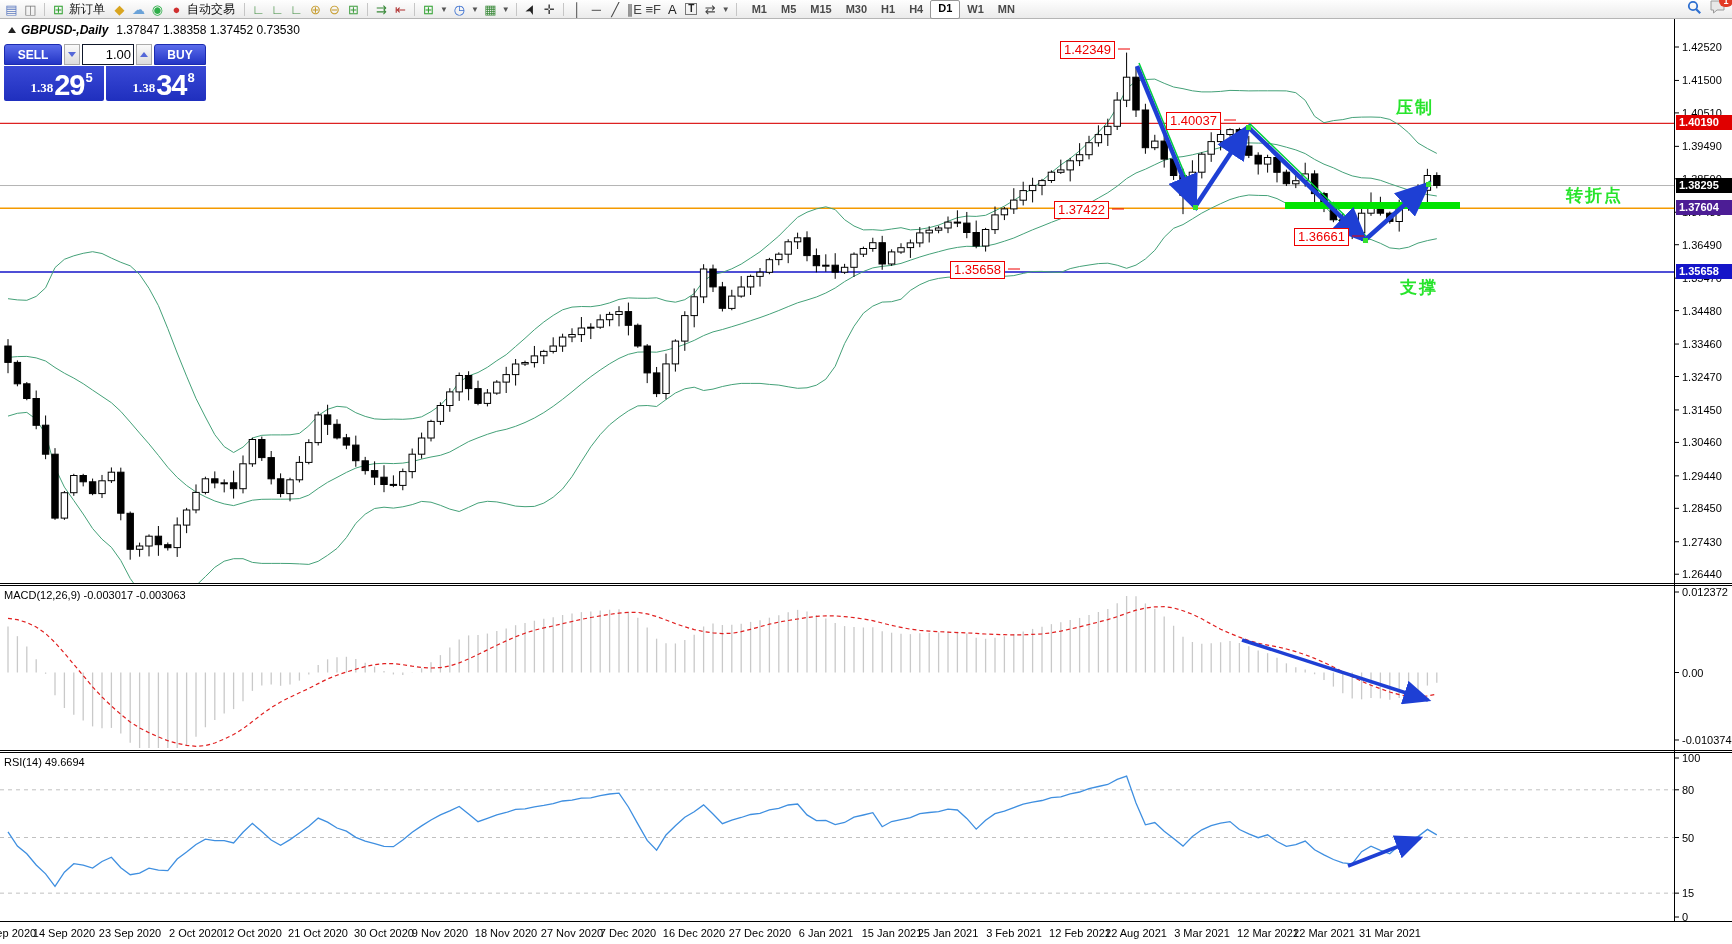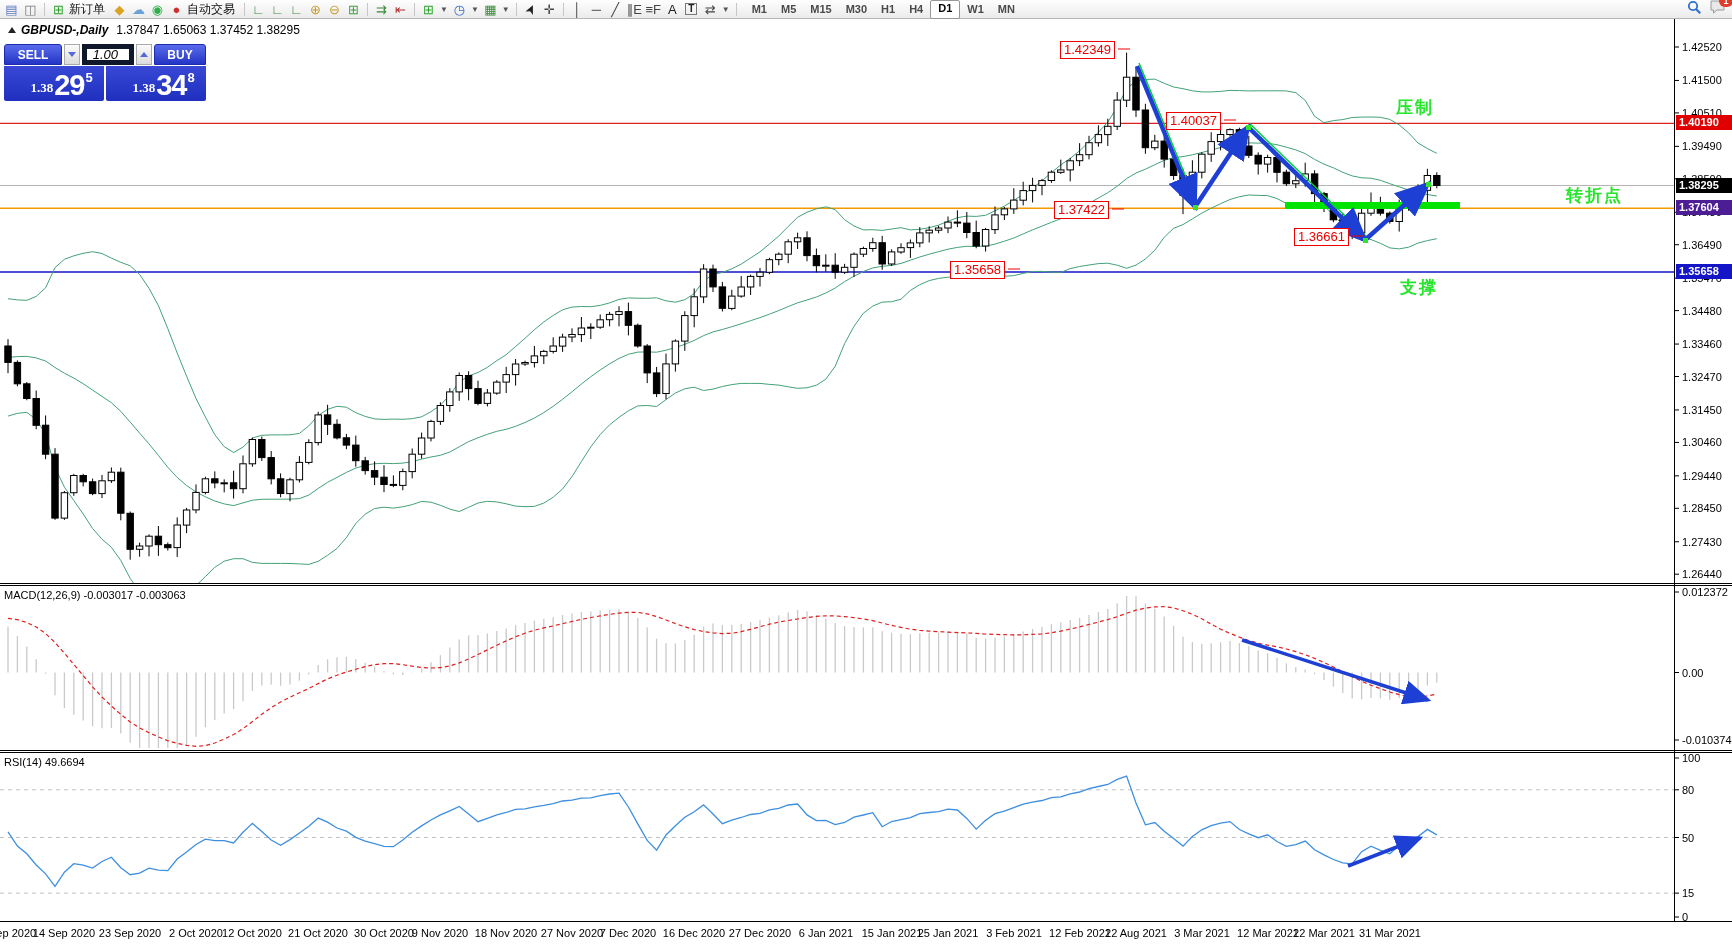--- a/index.html
+++ b/index.html
@@ -29,21 +29,21 @@
   .collapse-tri{width:0;height:0;border-left:4px solid transparent;border-right:4px solid transparent;
                 border-bottom:6px solid #222;margin-right:5px;}
   .symbol-line b{font-weight:bold;margin-right:8px;font-style:italic;}
   .trade-widget{position:absolute;left:4px;top:44px;width:202px;z-index:20;font-family:"Liberation Sans",sans-serif;}
   .tw-row1{display:flex;height:21px;gap:2px;}
   .tw-btn{flex:0 0 58px;background:linear-gradient(#5a6ceb,#2335c5);color:#fff;font-size:12px;font-weight:bold;
           display:flex;align-items:center;justify-content:center;border:1px solid #1b2bb0;border-radius:3px 3px 0 0;box-sizing:border-box;}
   .tw-spin{flex:0 0 16px;background:linear-gradient(#fafafa,#dcdcdc);border:1px solid #aaa;display:flex;align-items:center;justify-content:center;box-sizing:border-box;}
   .tri-dn{width:0;height:0;border-left:4px solid transparent;border-right:4px solid transparent;border-top:5px solid #5568d8;}
   .tri-up{width:0;height:0;border-left:4px solid transparent;border-right:4px solid transparent;border-bottom:5px solid #5568d8;}
-  .tw-vol{flex:1;background:#fff;border:5px solid #0f172a;font-size:13px;color:#000;display:flex;align-items:center;justify-content:flex-end;padding-right:11px;box-sizing:border-box;font-style:italic;}
+  .tw-vol{flex:1;background:#fff;border:1px solid #0f172a;font-size:13px;color:#000;display:flex;align-items:center;justify-content:flex-end;padding-right:2px;box-sizing:border-box;}
   .tw-row2{display:flex;height:35px;gap:2px;margin-top:1px;}
   .tw-price{flex:1;background:linear-gradient(#3949d6,#1f2fbe);color:#fff;display:flex;align-items:flex-end;justify-content:center;padding-bottom:2px;border-radius:0 0 2px 2px;}
   .tw-price .sm{font-size:13px;font-weight:bold;margin:0 1px 3px 15px;font-family:Liberation Serif, serif;}
   .tw-price .big{font-size:29px;font-weight:bold;line-height:27px;letter-spacing:-1px;}
   .tw-price .sup{font-size:13px;font-weight:bold;margin:0 0 14px 1px;}
   
   #chart-svg{position:absolute;left:0;top:0;z-index:5;}
   .ptick{position:absolute;left:1682px;font-size:11px;color:#000;white-space:nowrap;z-index:8;}
   .badge{position:absolute;left:1676px;width:56px;height:15px;color:#fff;font-size:11px;font-weight:bold;
          line-height:15px;padding-left:3px;box-sizing:border-box;z-index:9;}
@@ -782,21 +782,21 @@
             <path d="M1 1 h13 v9 h-7 l-3.5 3 v-3 h-2.5 z" fill="#e8e8e8" stroke="#9a9a9a"></path>
           </svg>
         <span class="chat-badge">1</span>
       </span>
     </span>
   </div>
 
   <div class="symbol-line">
     <span class="collapse-tri"></span>
     <b>GBPUSD-,Daily</b>
-    <span>1.37847 1.65063 1.37452 1.38295</span>
+    <span>1.37847 1.38358 1.37452 0.73530</span>
   </div>
 
   <div class="trade-widget">
     <div class="tw-row1">
       <div class="tw-btn">SELL</div>
       <div class="tw-spin">
           <span class="tri-dn"></span>
         </div>
       <div class="tw-vol">1.00</div>
       <div class="tw-spin">

